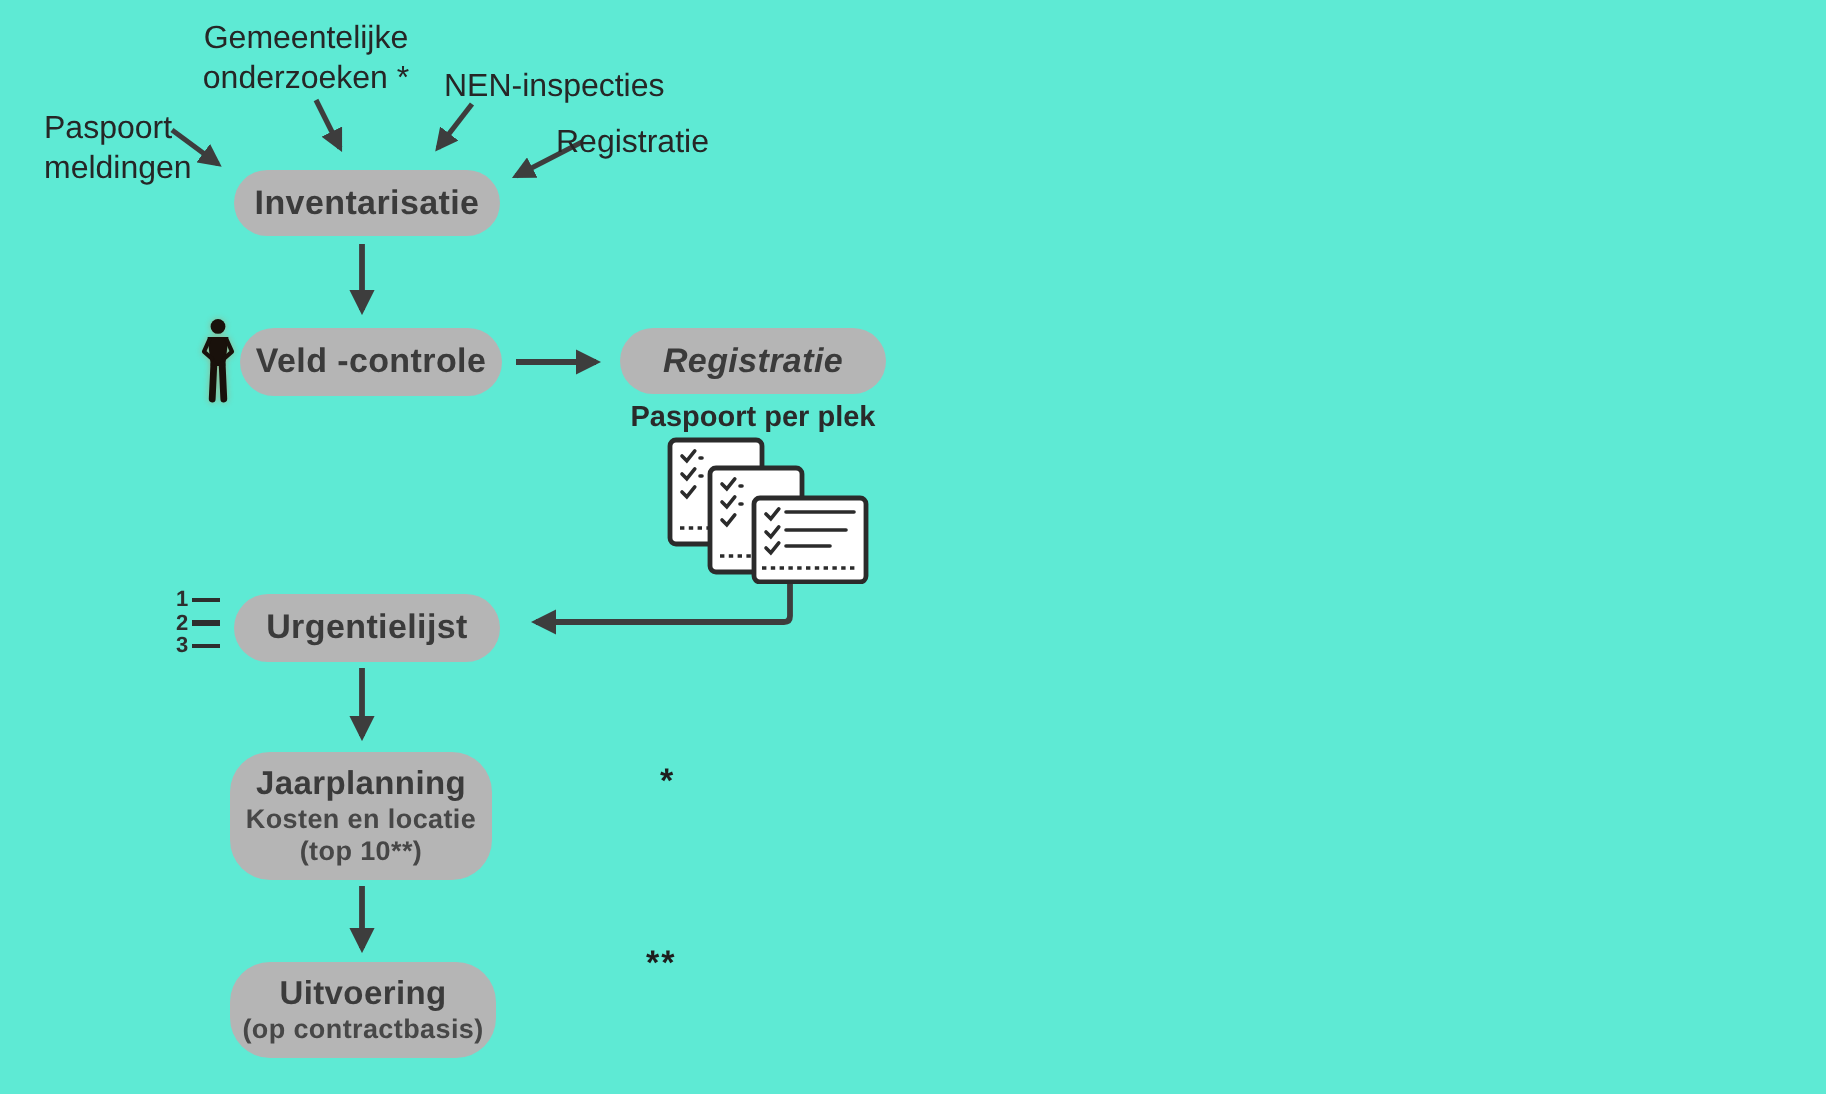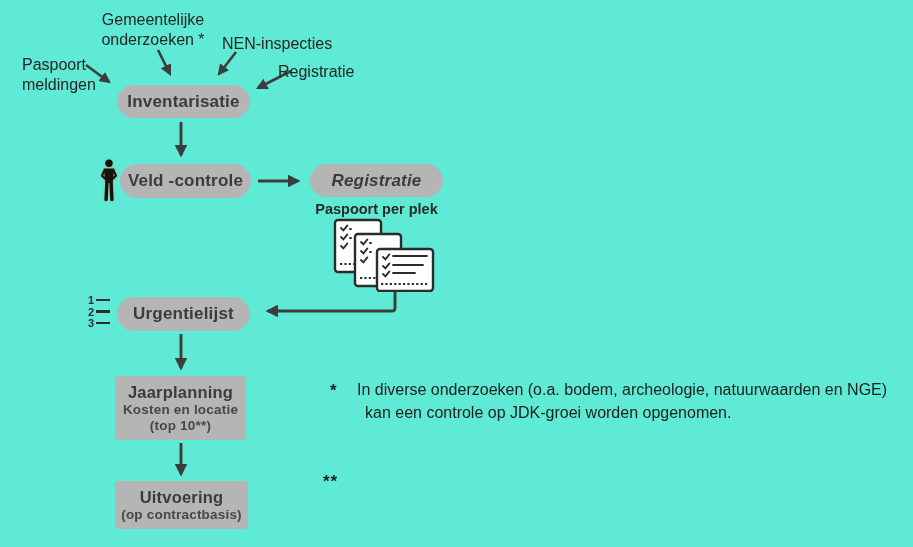--- a/index.html
+++ b/index.html
@@ -19,21 +19,21 @@
   }
   .label.center { text-align:center; }
 
   .pill {
     position:absolute; background:var(--pill-bg,#b5b5b5); border-radius:17px;
     display:flex; align-items:center; justify-content:center; flex-direction:column;
     color:var(--pill-text,#3b3b3b); font-weight:bold; font-size:17px; letter-spacing:.2px;
   }
   .pill .pill-title { font-size:16.5px; font-weight:bold; line-height:19px; }
   .pill .pill-sub   { font-size:13.5px; font-weight:bold; line-height:16px; color:#474747; }
-  .pill.multi { border-radius:3px; }
+  .pill.multi { border-radius:20px; }
 
   .caption {
     position:absolute; font-size:14.5px; font-weight:bold; color:#2a2a2a; text-align:center;
   }
 
   .icon { position:absolute; }
 
   
   .list-icon { display:flex; flex-direction:column; gap:3.5px; }
   .li-row { display:flex; align-items:center; gap:2px; height:8px; }
@@ -161,20 +161,16 @@
       <span class="li-num">2</span>
       <span class="li-line"></span>
     </span>
     <span class="li-row">
       <span class="li-num">3</span>
       <span class="li-line"></span>
     </span>
   </span>
 
   <div class="footnote-marker" style="left:330px; top:381px;">*</div>
-  <div class="footnote" style="left:357px; top:378px;">
-    <div class="fn-line">In diverse onderzoeken (o.a. bodem, archeologie, natuurwaarden en NGE)</div>
-    <div class="fn-line fn-indent">kan een controle op JDK-groei worden opgenomen.</div>
-  </div>
 
   <div class="footnote-marker" style="left:323px; top:472px;">**</div>
 
 </div>
 
 </body></html>

